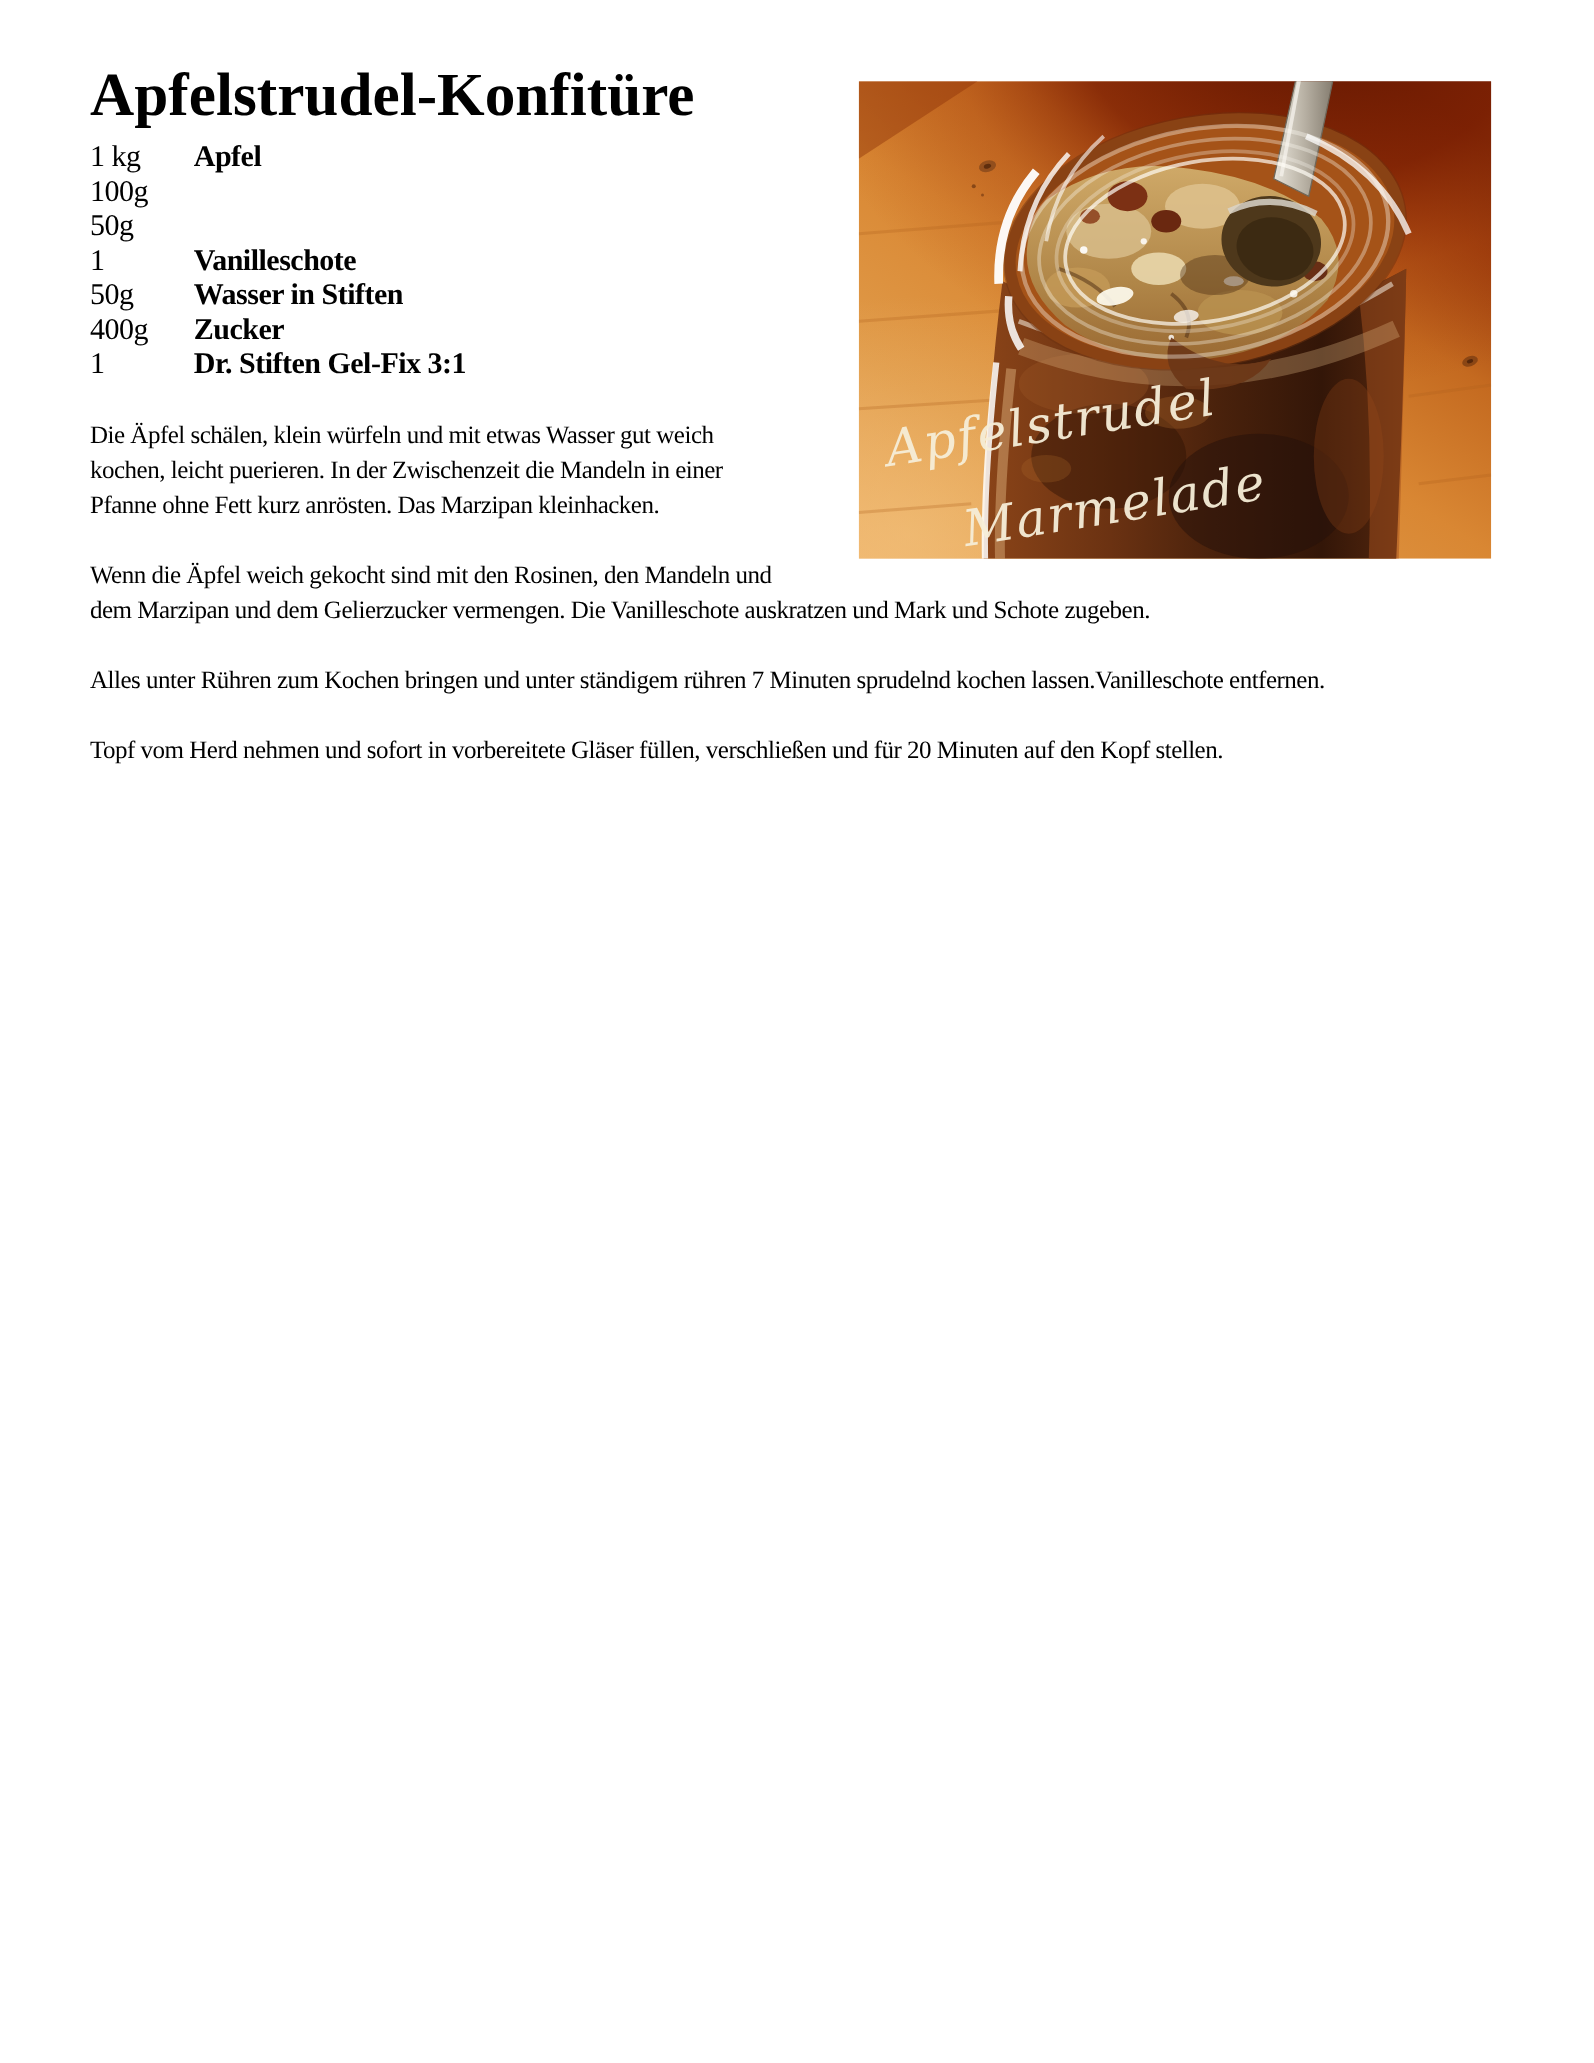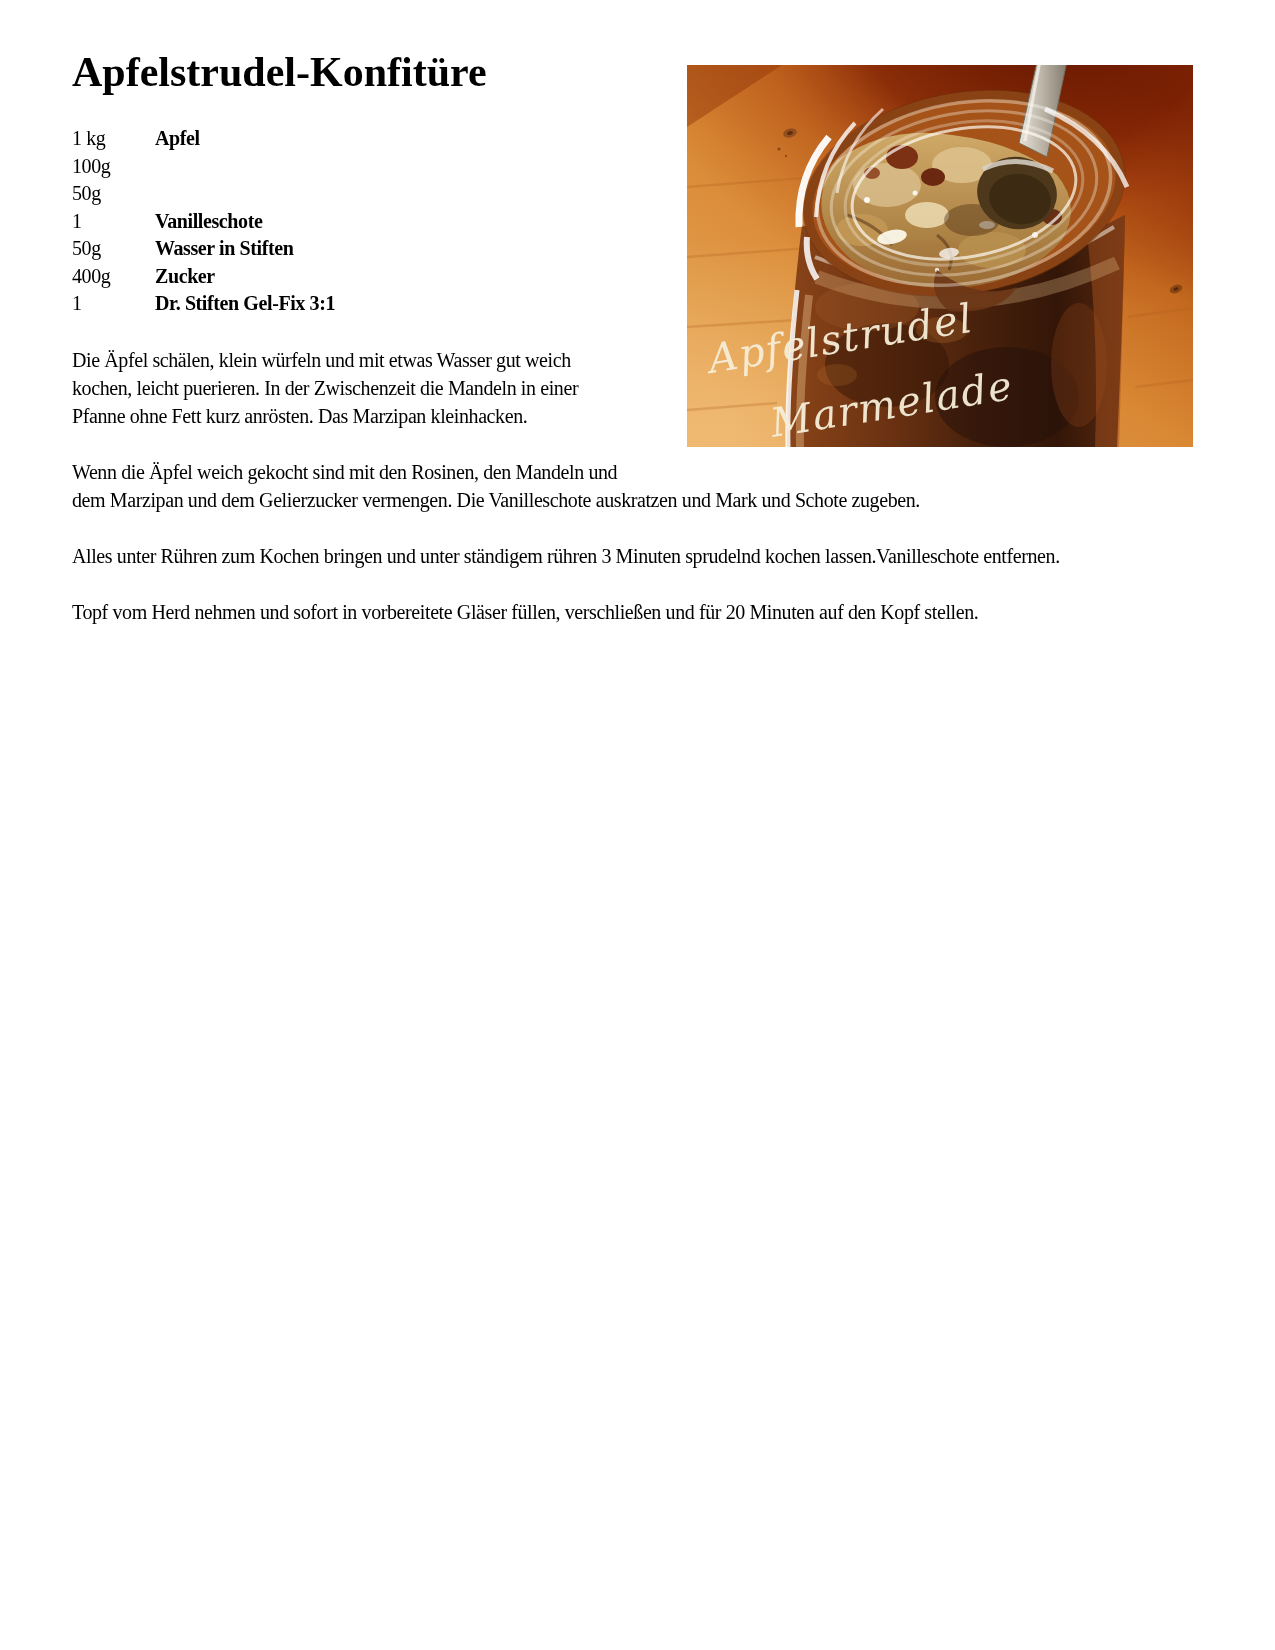--- a/index.html
+++ b/index.html
@@ -6,24 +6,24 @@
   .page{
     width:1275px;height:1650px;background:#ffffff;position:relative;
     font-family:"Liberation Serif",serif;color:#000;overflow:hidden;
   }
   .content{padding:50px 82px 0 72px;}
   .photo-wrap{
     float:right;width:506px;height:382px;margin:15px 0 22px 57px;
   }
   .photo-wrap svg{display:block;width:506px;height:382px;}
   h1.title{
-    font-size:42px;line-height:1.05;font-weight:bold;margin:0 0 31px 0;
+    font-size:49px;line-height:1.05;font-weight:bold;margin:0 0 12px 0;
     font-family:"Liberation Serif",serif;
   }
-  .ingredients{font-size:20px;line-height:27.5px;letter-spacing:-0.4px;}
+  .ingredients{font-size:24px;line-height:27.5px;letter-spacing:-0.4px;}
   .ing-row{display:flex;}
   .ing-amount{flex:0 0 83px;width:83px;}
   .ing-name{flex:1 1 auto;font-weight:bold;}
   p.instr{
     font-size:20px;line-height:28px;letter-spacing:-0.4px;
     margin:28px 0 0 0;
   }
   .caption-text{
     font-family:"DejaVu Serif",serif;
     font-style:italic;
@@ -200,17 +200,17 @@
         <span class="ing-name">Zucker</span>
       </div>
       <div class="ing-row">
         <span class="ing-amount">1</span>
         <span class="ing-name">Dr. Stiften Gel-Fix 3:1</span>
       </div>
     </div>
 
     <p class="instr">Die Äpfel schälen, klein würfeln und mit etwas Wasser gut weich kochen, leicht puerieren. In der Zwischenzeit die Mandeln in einer Pfanne ohne Fett kurz anrösten. Das Marzipan kleinhacken.</p>
     <p class="instr">Wenn die Äpfel weich gekocht sind mit den Rosinen, den Mandeln und dem Marzipan und dem Gelierzucker vermengen. Die Vanilleschote auskratzen und Mark und Schote zugeben.</p>
-    <p class="instr">Alles unter Rühren zum Kochen bringen und unter ständigem rühren 3 Minuten sprudelnd kochen lassen.Vanilleschote entfernen.</p>
+    <p class="instr">Alles unter Rühren zum Kochen bringen und unter ständigem rühren 7 Minuten sprudelnd kochen lassen.Vanilleschote entfernen.</p>
     <p class="instr">Topf vom Herd nehmen und sofort in vorbereitete Gläser füllen, verschließen und für 20 Minuten auf den Kopf stellen.</p>
 
   </div>
 </div>
 
 </body></html>

